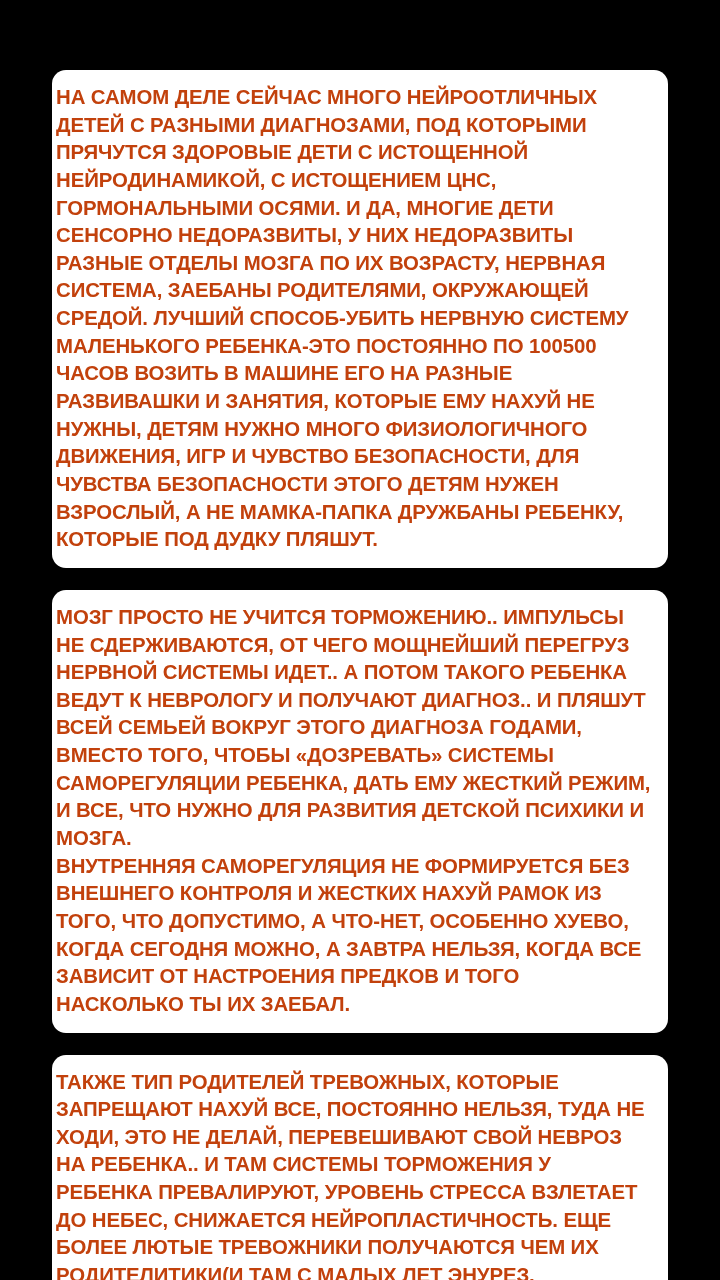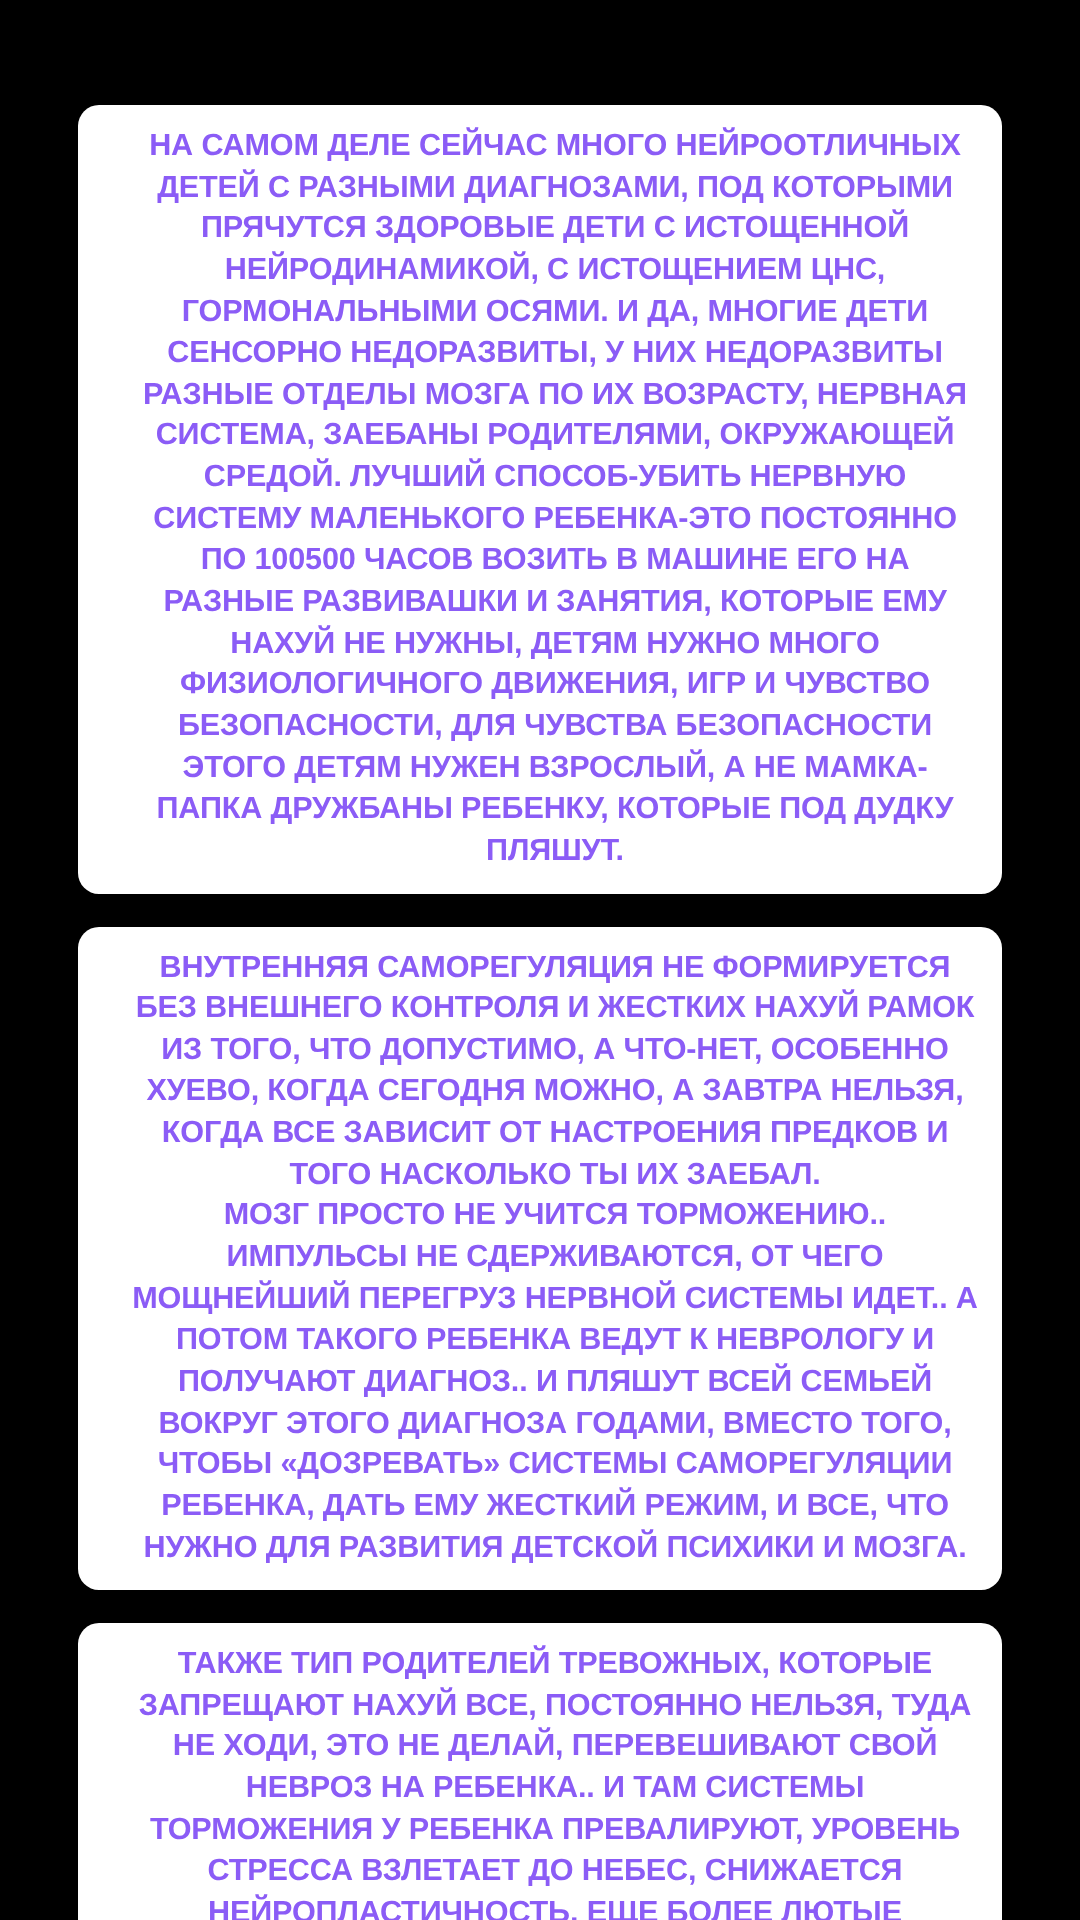--- a/index.html
+++ b/index.html
@@ -19,53 +19,52 @@
     height: 1280px;
     background: #000000;
     box-sizing: border-box;
     padding: 70px 52px 0 52px;
     display: flex;
     flex-direction: column;
     align-items: stretch;
   }
   .text-block {
     background: #ffffff;
-    color: #8b5cf6;
+    color: #c2410c;
     border-radius: 14px;
-    padding: 14px 16px 14px 36px;
+    padding: 14px 16px 14px 4px;
     margin-bottom: 22px;
     font-size: 20.4px;
     line-height: 1.355;
     font-weight: 700;
     letter-spacing: -0.1px;
     text-transform: uppercase;
     box-decoration-break: clone;
     -webkit-box-decoration-break: clone;
     word-wrap: break-word;
-    text-align: center;
   }
   .text-block p {
     margin: 0;
   }
   .text-block p + p {
     margin-top: 0;
   }
 </style>
 </head>
 <body>
 
 <div class="story">
 
   <div class="text-block">
     <p>На самом деле сейчас много нейроотличных детей с разными диагнозами, под которыми прячутся здоровые дети с истощенной нейродинамикой, с истощением цнс, гормональными осями. и да, многие дети сенсорно недоразвиты, у них недоразвиты разные отделы мозга по их возрасту, нервная система, заебаны родителями, окружающей средой. лучший способ-убить нервную систему маленького ребенка-это постоянно по 100500 часов возить в машине его на разные развивашки и занятия, которые ему нахуй не нужны, детям нужно много физиологичного движения, игр и чувство безопасности, для чувства безопасности этого детям нужен взрослый, а не мамка-папка дружбаны ребенку, которые под дудку пляшут.</p>
   </div>
 
   <div class="text-block">
+    <p>Мозг просто не учится торможению.. импульсы не сдерживаются, от чего мощнейший перегруз нервной системы идет.. а потом такого ребенка ведут к неврологу и получают диагноз.. и пляшут всей семьей вокруг этого диагноза годами, вместо того, чтобы «дозревать» системы саморегуляции ребенка, дать ему жесткий режим, и все, что нужно для развития детской психики и мозга.</p>
     <p>Внутренняя саморегуляция не формируется без внешнего контроля и жестких нахуй рамок из того, что допустимо, а что-нет, особенно хуево, когда сегодня можно, а завтра нельзя, когда все зависит от настроения предков и того насколько ты их заебал.</p>
-    <p>Мозг просто не учится торможению.. импульсы не сдерживаются, от чего мощнейший перегруз нервной системы идет.. а потом такого ребенка ведут к неврологу и получают диагноз.. и пляшут всей семьей вокруг этого диагноза годами, вместо того, чтобы «дозревать» системы саморегуляции ребенка, дать ему жесткий режим, и все, что нужно для развития детской психики и мозга.</p>
   </div>
 
   <div class="text-block">
     <p>Также тип родителей тревожных, которые запрещают нахуй все, постоянно нельзя, туда не ходи, это не делай, перевешивают свой невроз на ребенка.. и там системы торможения у ребенка превалируют, уровень стресса взлетает до небес, снижается нейропластичность. еще более лютые тревожники получаются чем их родителитики(и там с малых лет энурез, заикание, гастроспазмы, очень жесткие запоры).</p>
 
   </div>
 
 </div>
 
 </body></html>

